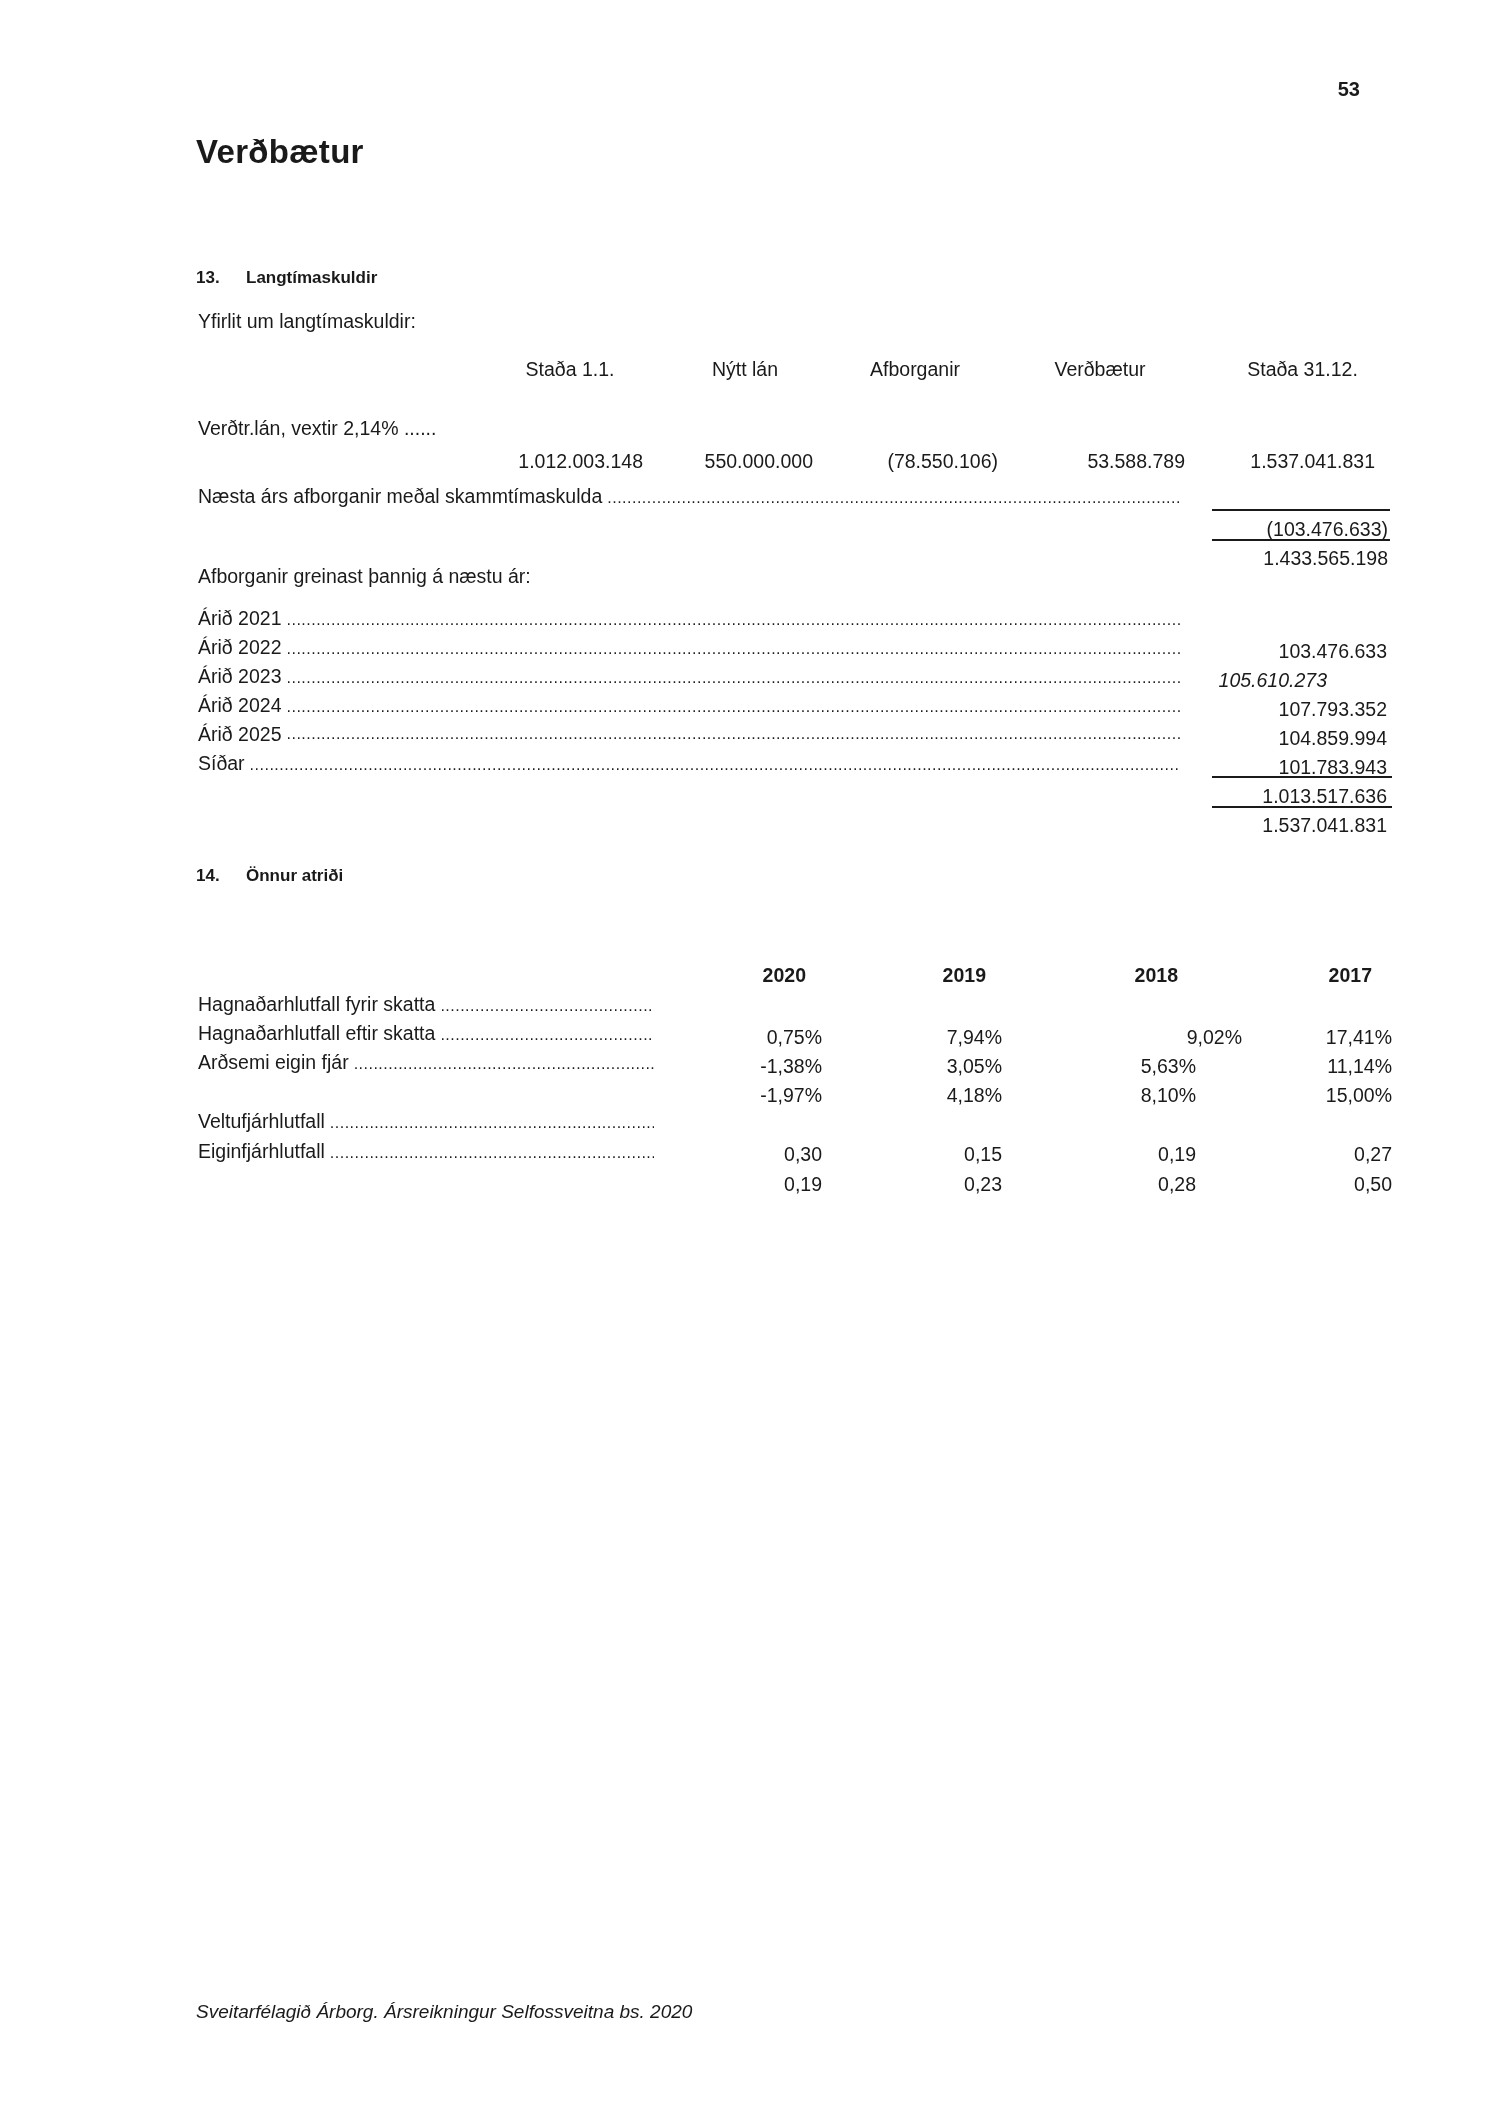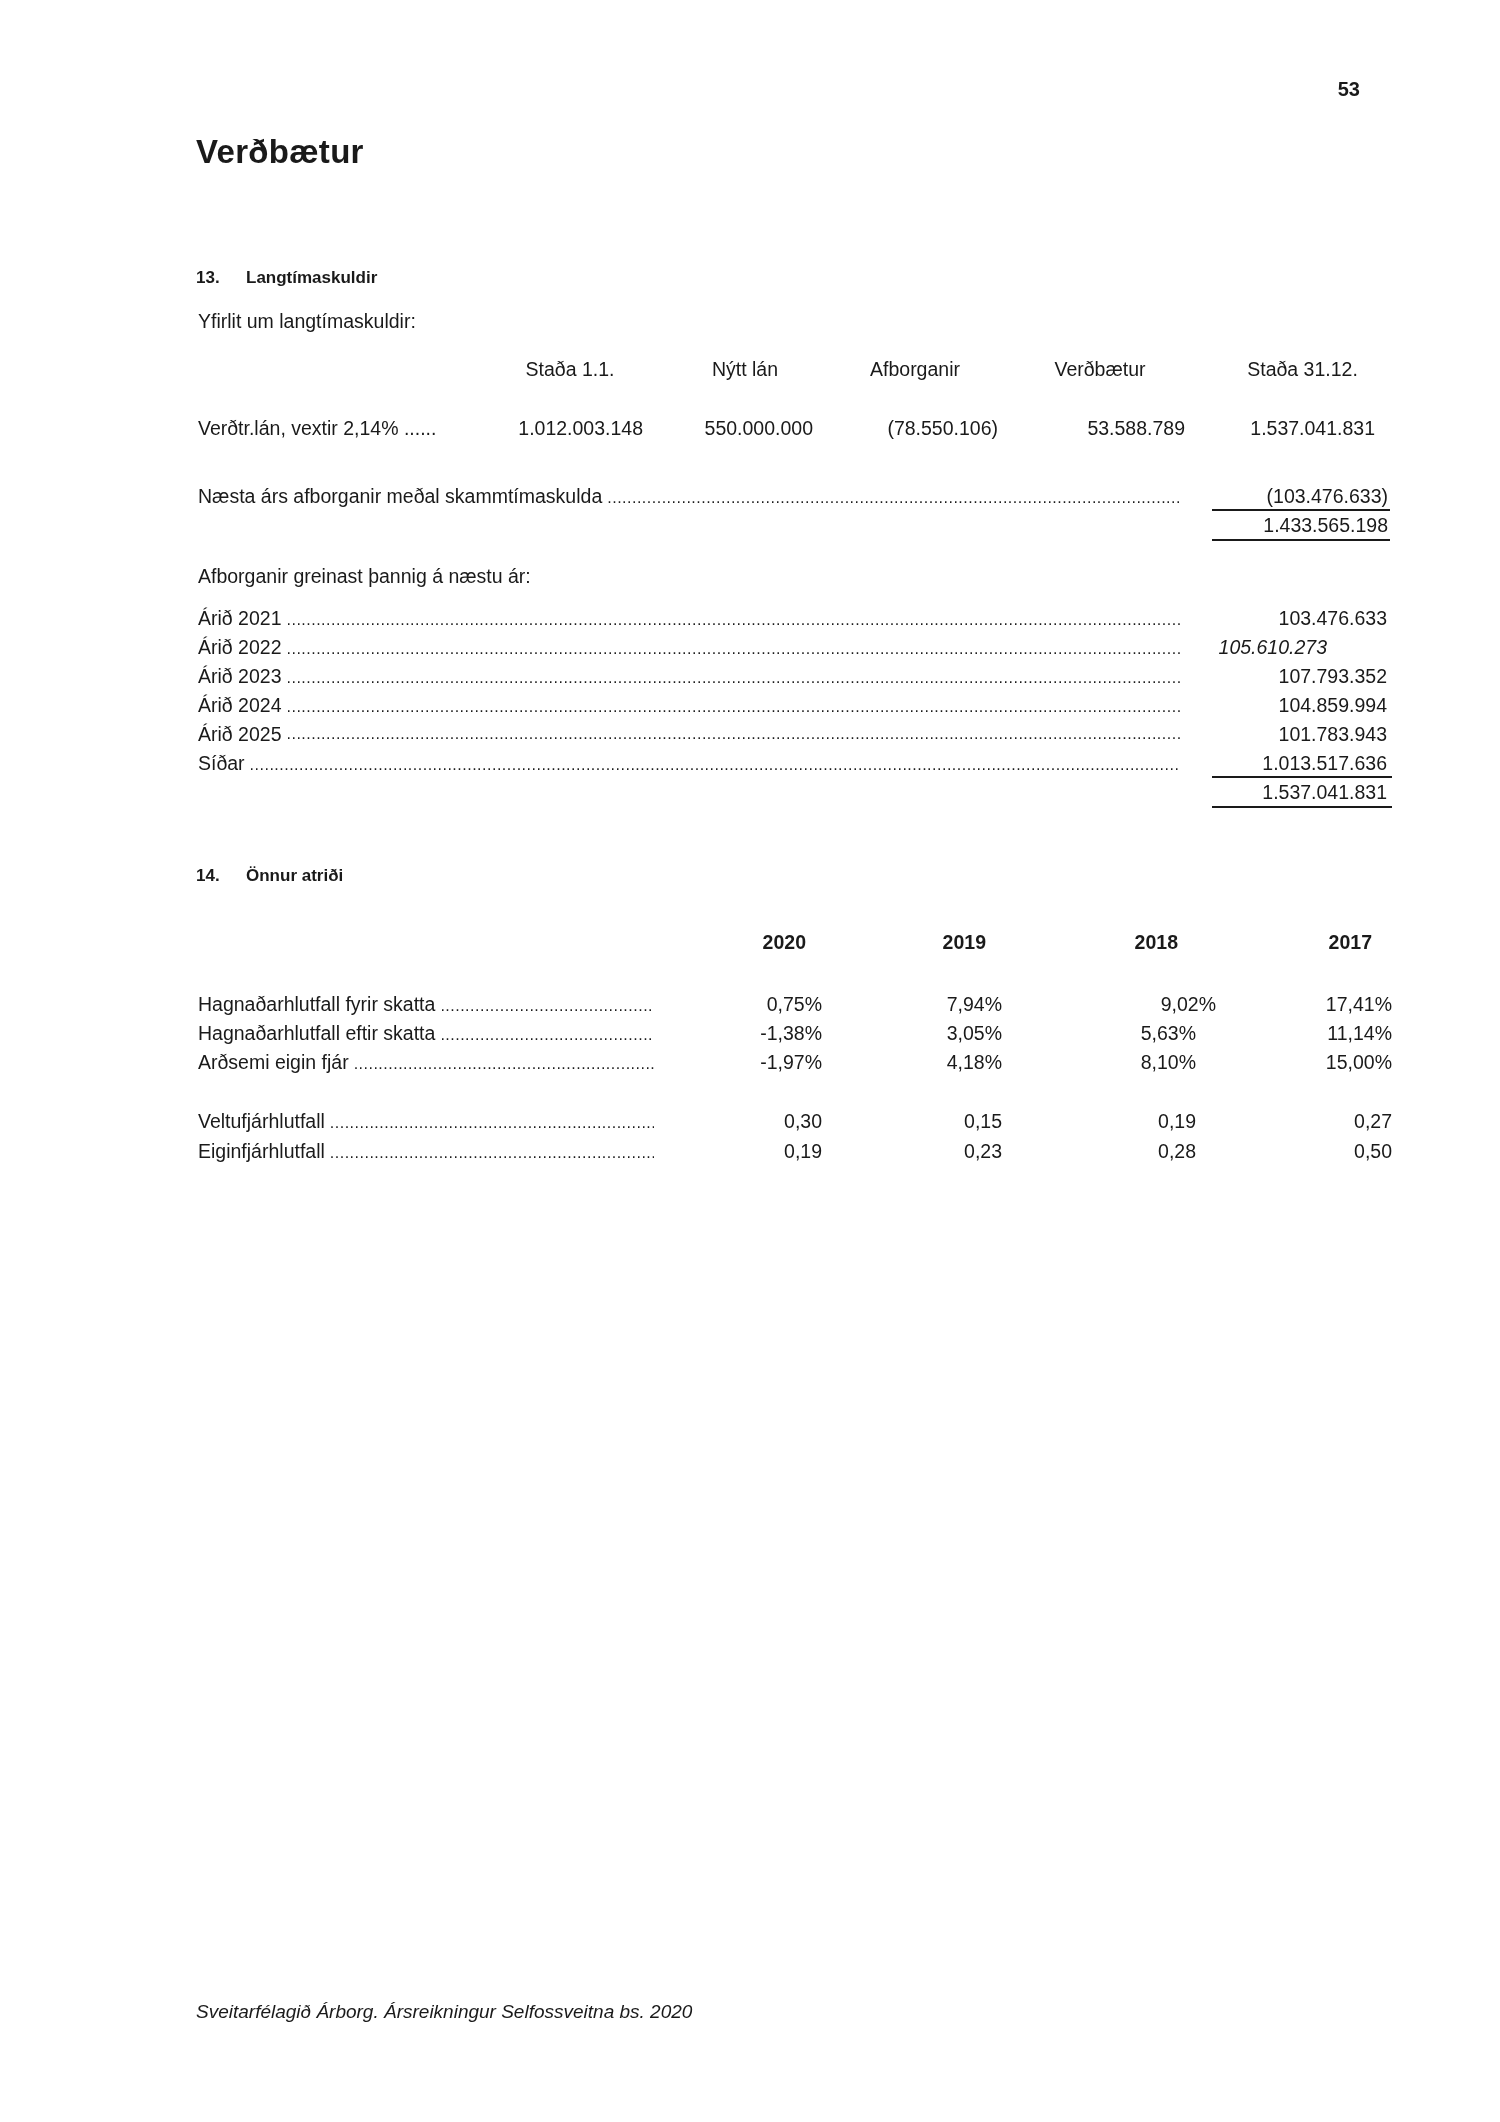--- a/index.html
+++ b/index.html
@@ -6,21 +6,21 @@
     body {
       width: 1500px; height: 2122px; position: relative; overflow: hidden;
       font-family: "Liberation Sans", sans-serif; color: #1a1a1a;
     }
     .abs { position: absolute; white-space: nowrap; }
     .page-num { left: 1320px; top: 78px; width: 40px; text-align: right; font-size: 20px; font-weight: bold; }
     .title { left: 196px; top: 133px; font-size: 33px; font-weight: bold; letter-spacing: 0.3px; }
     .h2 { font-size: 17px; font-weight: bold; }
     .h2 .num { display: inline-block; width: 50px; }
     .txt { font-size: 19.5px; line-height: 24px; }
-    .r { text-align: right; }
+    .r { text-align: right; margin-top: 33px; }
     .c { text-align: center; }
     .dots { overflow: hidden; }
     .dots::after {
       content: "........................................................................................................................................................................................................................................................................";
       letter-spacing: 0.5px;
     }
     .row-label { display: flex; align-items: baseline; }
     .row-label .lbl { flex: none; padding-right: 5px; }
     .row-label .fill { flex: 1; overflow: hidden; white-space: nowrap; font-size: 16px; letter-spacing: 0.6px; }
     .rule { position: absolute; background: #1a1a1a; height: 2px; }
@@ -109,21 +109,21 @@
 <div class="abs txt r bold" style="left:920px; top:930px; width:66px;">2019</div>
 <div class="abs txt r bold" style="left:1112px; top:930px; width:66px;">2018</div>
 <div class="abs txt r bold" style="left:1306px; top:930px; width:66px;">2017</div>
 
 <div class="abs txt row-label" style="left:198px; top:992px; width:456px;">
   <span class="lbl">Hagnaðarhlutfall fyrir skatta</span>
     <span class="fill dots"></span>
 </div>
 <div class="abs txt r" style="left:720px; top:992px; width:102px;">0,75%</div>
 <div class="abs txt r" style="left:900px; top:992px; width:102px;">7,94%</div>
-<div class="abs txt r" style="left:1114px; top:992px; width:102px;text-align:right;">9,02%</div>
+<div class="abs txt r" style="left:1140px; top:992px; width:102px;text-align:right;">9,02%</div>
 <div class="abs txt r" style="left:1290px; top:992px; width:102px;">17,41%</div>
 
 <div class="abs txt row-label" style="left:198px; top:1021px; width:456px;">
   <span class="lbl">Hagnaðarhlutfall eftir skatta</span>
     <span class="fill dots"></span>
 </div>
 <div class="abs txt r" style="left:720px; top:1021px; width:102px;">-1,38%</div>
 <div class="abs txt r" style="left:900px; top:1021px; width:102px;">3,05%</div>
 <div class="abs txt r" style="left:1094px; top:1021px; width:102px;">5,63%</div>
 <div class="abs txt r" style="left:1290px; top:1021px; width:102px;">11,14%</div>

